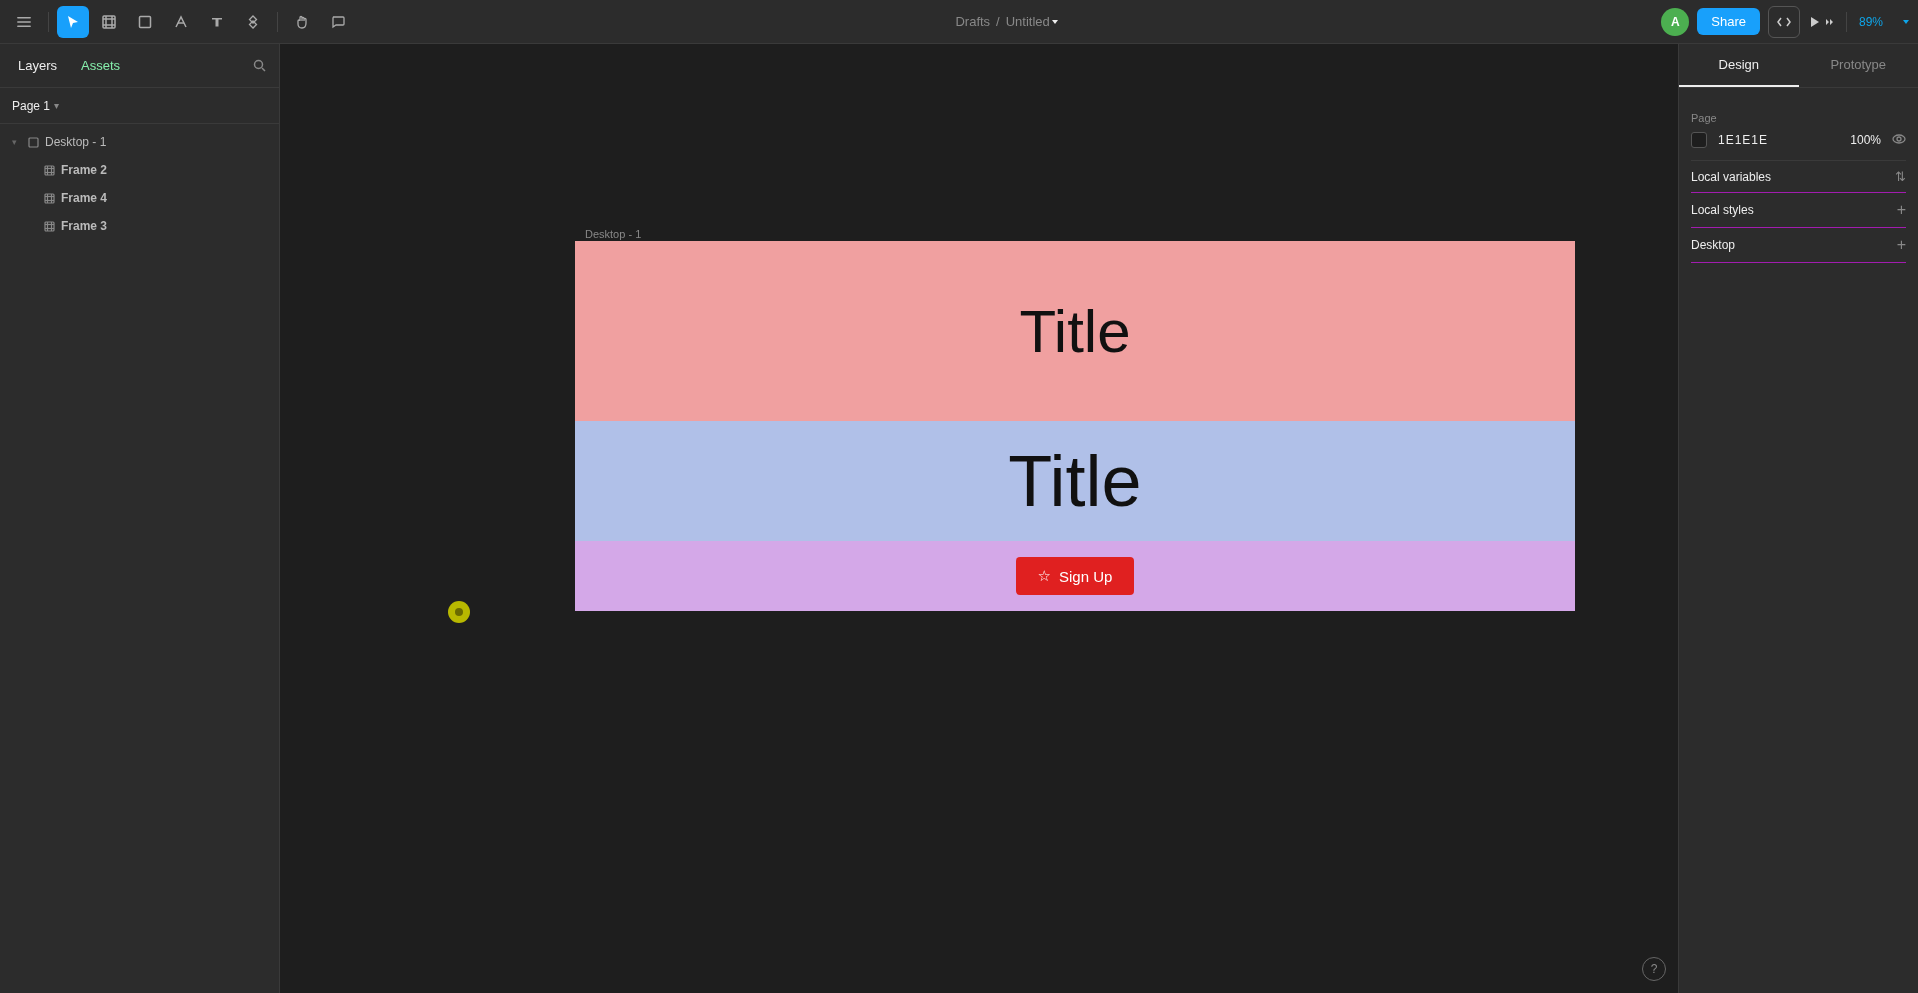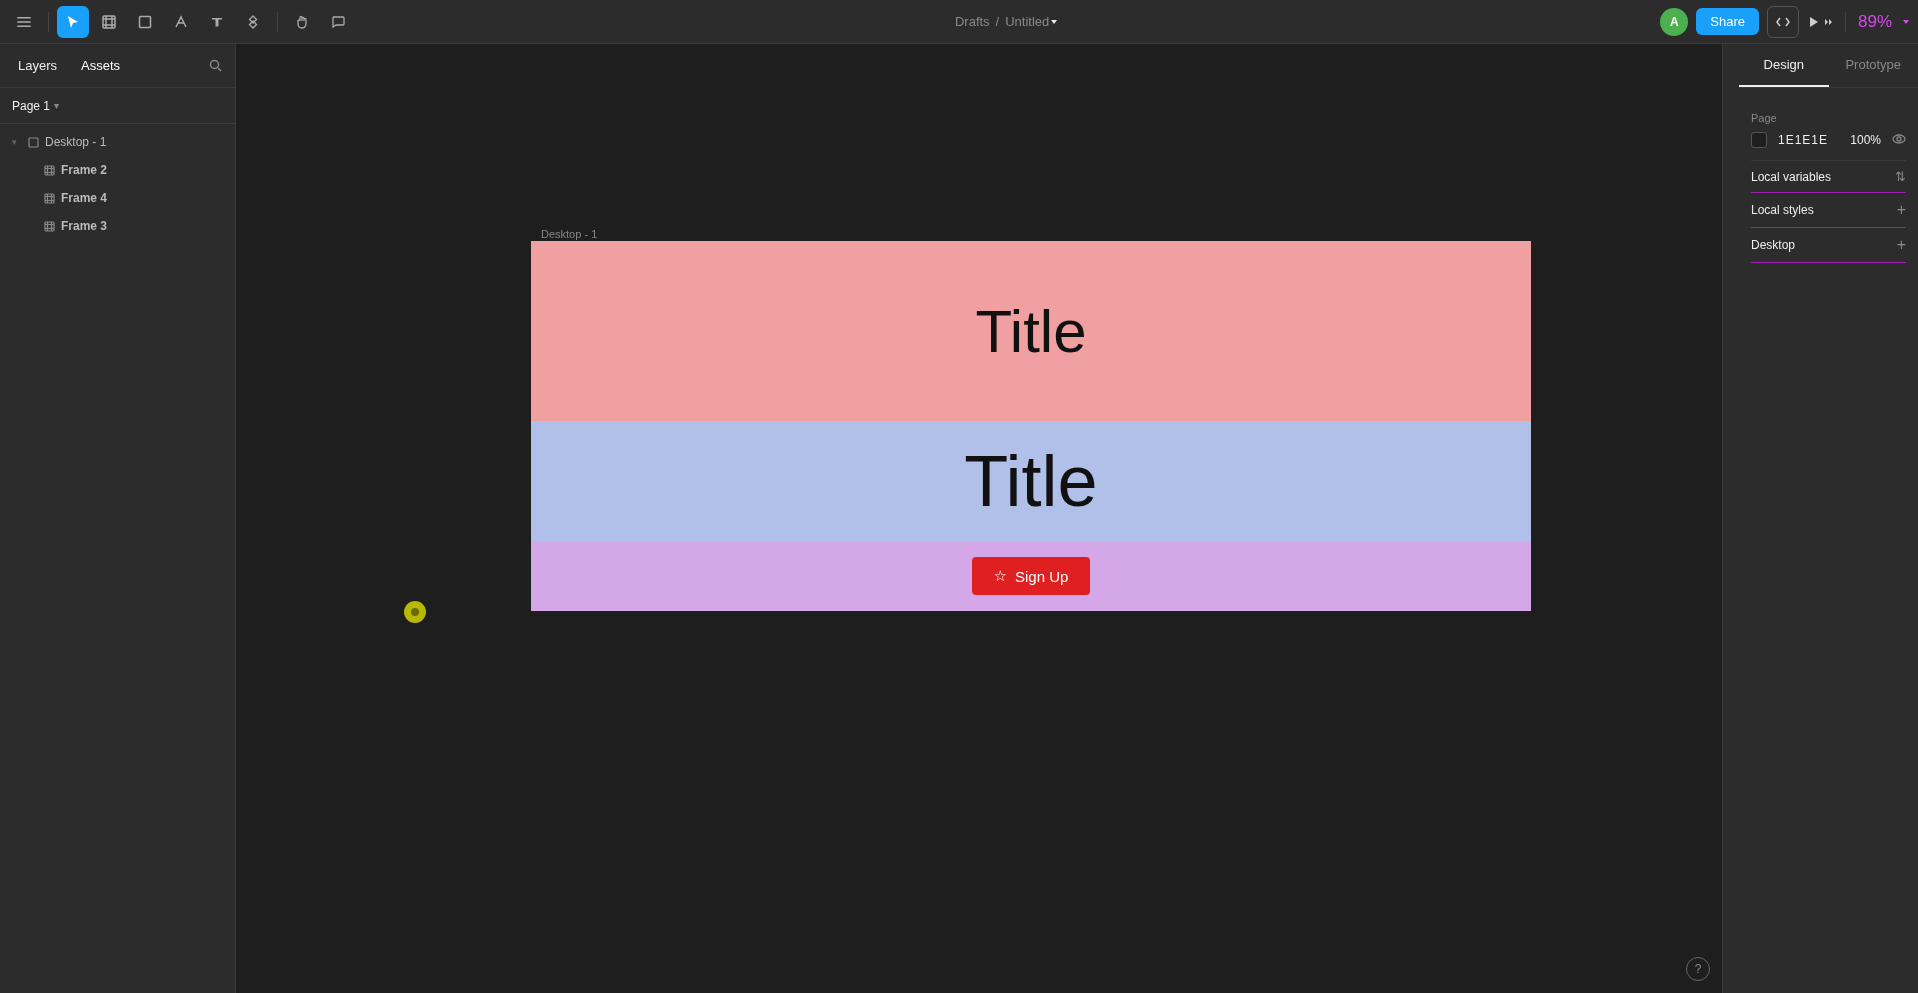--- a/index.html
+++ b/index.html
@@ -27,29 +27,29 @@
     .tool-sep { width: 1px; height: 20px; background: #444; margin: 0 4px; }
 
     .breadcrumb { display: flex; align-items: flex-end; gap: 6px; color: #ccc; font-size: 13px; }
     .breadcrumb span { color: #888; }
     .breadcrumb .title { font-weight: 500; color: #eee; display: flex; align-items: center; gap: 0; cursor: pointer; }
 
     .avatar { width: 28px; height: 28px; border-radius: 50%; background: #4caf50; display: flex; align-items: center; justify-content: center; color: #fff; font-weight: 600; font-size: 12px; }
     .share-btn { background: #18a0fb; color: #fff; border: none; border-radius: 6px; padding: 6px 14px; font-size: 13px; font-weight: 500; cursor: pointer; }
     .code-btn { width: 32px; height: 32px; border: 1px solid #555; border-radius: 6px; display: flex; align-items: center; justify-content: center; cursor: pointer; color: #ccc; background: transparent; font-size: 11px; }
     .play-btn { display: flex; align-items: center; gap: 4px; color: #ccc; cursor: pointer; font-size: 13px; }
-    .zoom-btn { display: flex; align-items: center; gap: 10px; color: #d946ef; cursor: pointer; font-size: 17px; }
+    .zoom-btn { display: flex; align-items: center; gap: 19px; color: #0ea5e9; cursor: pointer; font-size: 12px; }
 
     
     .main { display: flex; flex: 1; overflow: hidden; }
 
     
-    .left-panel { width: 236px; background: #2c2c2c; border-right: 1px solid #3a3a3a; display: flex; flex-direction: column; flex-shrink: 0; justify-content: center; }
+    .left-panel { width: 280px; background: #2c2c2c; border-right: 1px solid #3a3a3a; display: flex; flex-direction: column; flex-shrink: 0; justify-content: center; }
     .panel-tabs { display: flex; align-items: center; padding: 0 8px; height: 44px; border-bottom: 1px solid #3a3a3a; gap: 4px; }
-    .panel-tab { padding: 4px 10px; color: #ffffff; cursor: pointer; border-radius: 4px; font-size: 13px; }
+    .panel-tab { padding: 4px 10px; color: #86efac; cursor: pointer; border-radius: 4px; font-size: 13px; }
     .panel-tab.active { color: #eee; font-weight: 500; }
     .search-icon-btn { margin-left: auto; width: 24px; height: 24px; display: flex; align-items: center; justify-content: center; cursor: pointer; color: #888; }
     .page-selector { padding: 4px 12px; height: 36px; display: flex; align-items: center; border-bottom: 1px solid #3a3a3a; }
     .page-selector span { color: #eee; font-size: 12px; }
     .page-selector .chevron { margin-left: 4px; color: #888; font-size: 10px; }
 
     
     .layers-list { padding: 4px 0; overflow-y: auto; flex: 1; }
     .layer-item { height: 28px; display: flex; align-items: center; padding: 0 12px; cursor: pointer; color: #bbb; font-size: 12px; gap: 6px; }
     .layer-item.indent-1 { padding-left: 28px; font-weight: bold; }
@@ -63,21 +63,21 @@
     .frame-section-blue { background: #b0c0e8; width: 100%; height: 120px; display: flex; align-items: center; justify-content: center; }
     .frame-section-purple { background: #d4a8e8; width: 100%; height: 70px; display: flex; align-items: center; justify-content: center; }
     .frame-title { font-size: 60px; color: #111; font-weight: 400; }
     .frame-title-sm { font-size: 72px; color: #111; font-weight: 400; }
     .signup-btn { background: #e02020; color: #fff; border: none; border-radius: 4px; padding: 10px 22px; font-size: 15px; cursor: pointer; display: flex; align-items: center; gap: 8px; }
 
     .cursor-dot { position: absolute; width: 22px; height: 22px; border-radius: 50%; background: #b8b800; top: 557px; left: 168px; pointer-events: none; display: flex; align-items: center; justify-content: center; }
     .cursor-inner { width: 8px; height: 8px; border-radius: 50%; background: #6a6a00; }
 
     
-    .right-panel { width: 196px; background: #2c2c2c; border-left: 1px solid #3a3a3a; display: flex; flex-direction: column; flex-shrink: 0; padding-left: 16px; }
+    .right-panel { width: 240px; background: #2c2c2c; border-left: 1px solid #3a3a3a; display: flex; flex-direction: column; flex-shrink: 0; }
     .right-tabs { display: flex; height: 44px; border-bottom: 1px solid #3a3a3a; }
     .right-tab { flex: 1; display: flex; align-items: center; justify-content: center; font-size: 13px; color: #888; cursor: pointer; border-bottom: 2px solid transparent; }
     .right-tab.active { color: #eee; border-bottom: 2px solid #eee; }
     .right-content { padding: 12px; flex: 1; overflow-y: auto; }
     .section-row { display: flex; align-items: center; justify-content: space-between; padding: 8px 0; border-bottom: 1px solid #a21caf; }
     .section-label { color: #eee; font-size: 12px; font-weight: 500; }
     .section-add { color: #888; cursor: pointer; font-size: 16px; }
     .page-section { padding: 12px 0; border-bottom: 1px solid #3a3a3a; }
     .page-label { color: #888; font-size: 11px; margin-bottom: 8px; }
     .page-color-row { display: flex; align-items: center; gap: 11px; }

